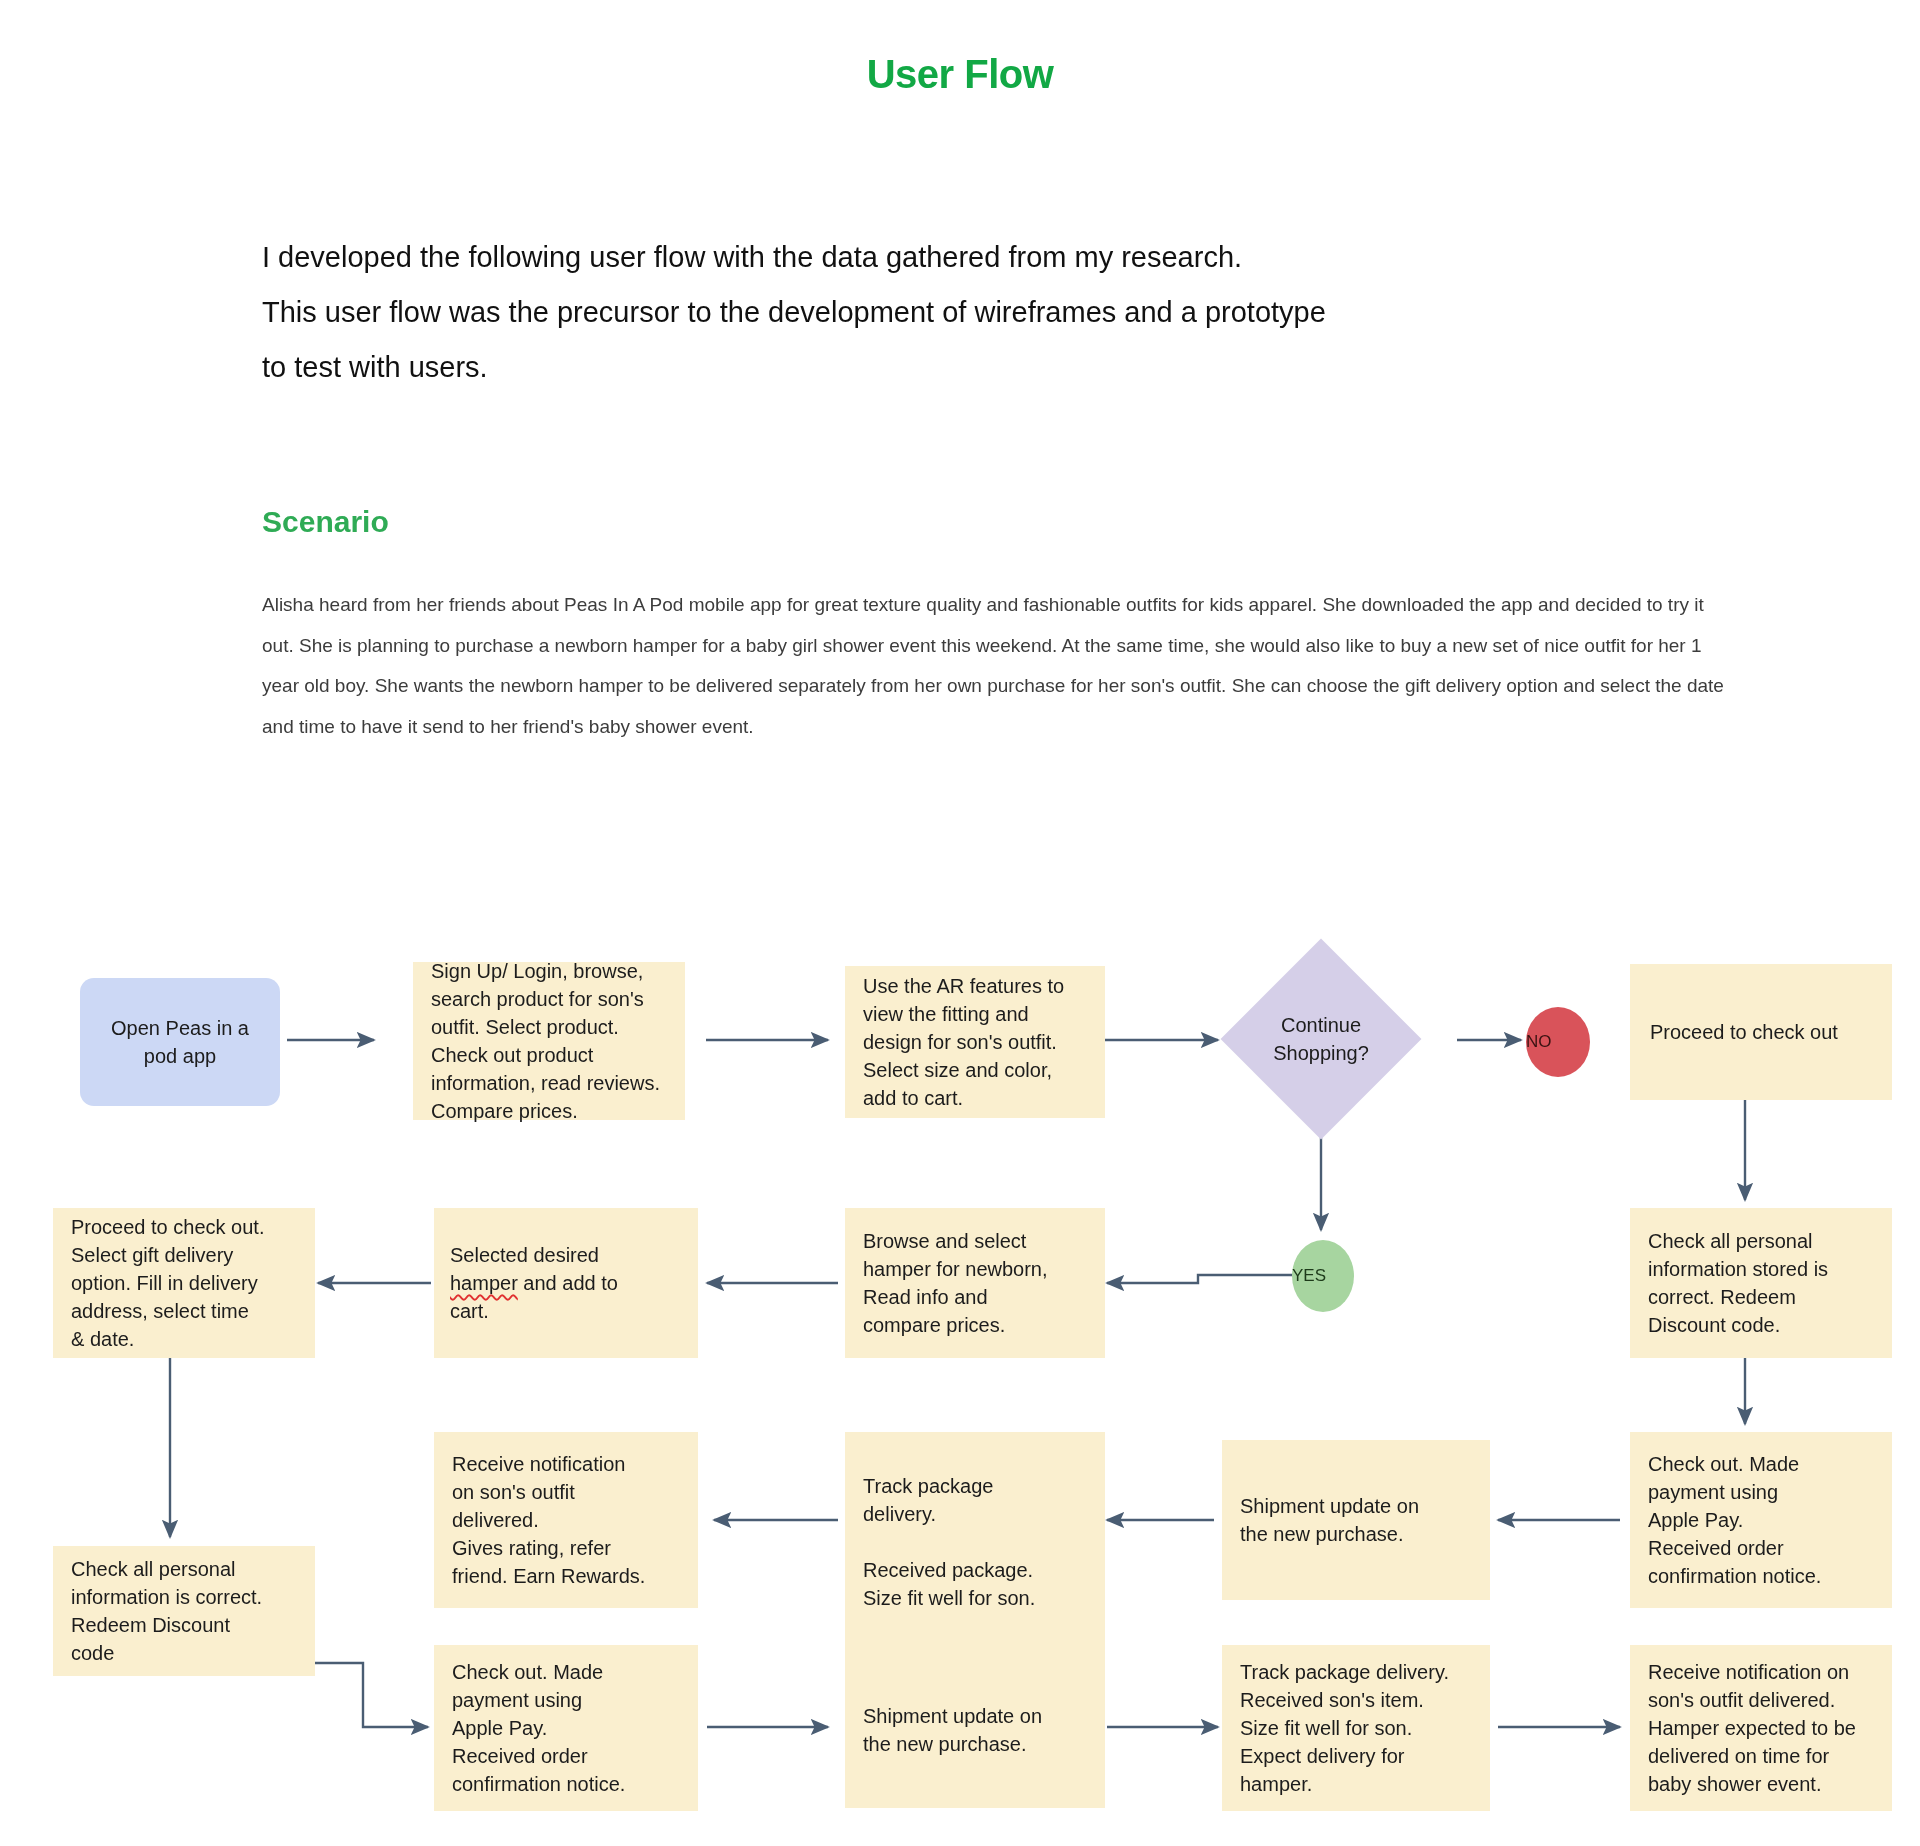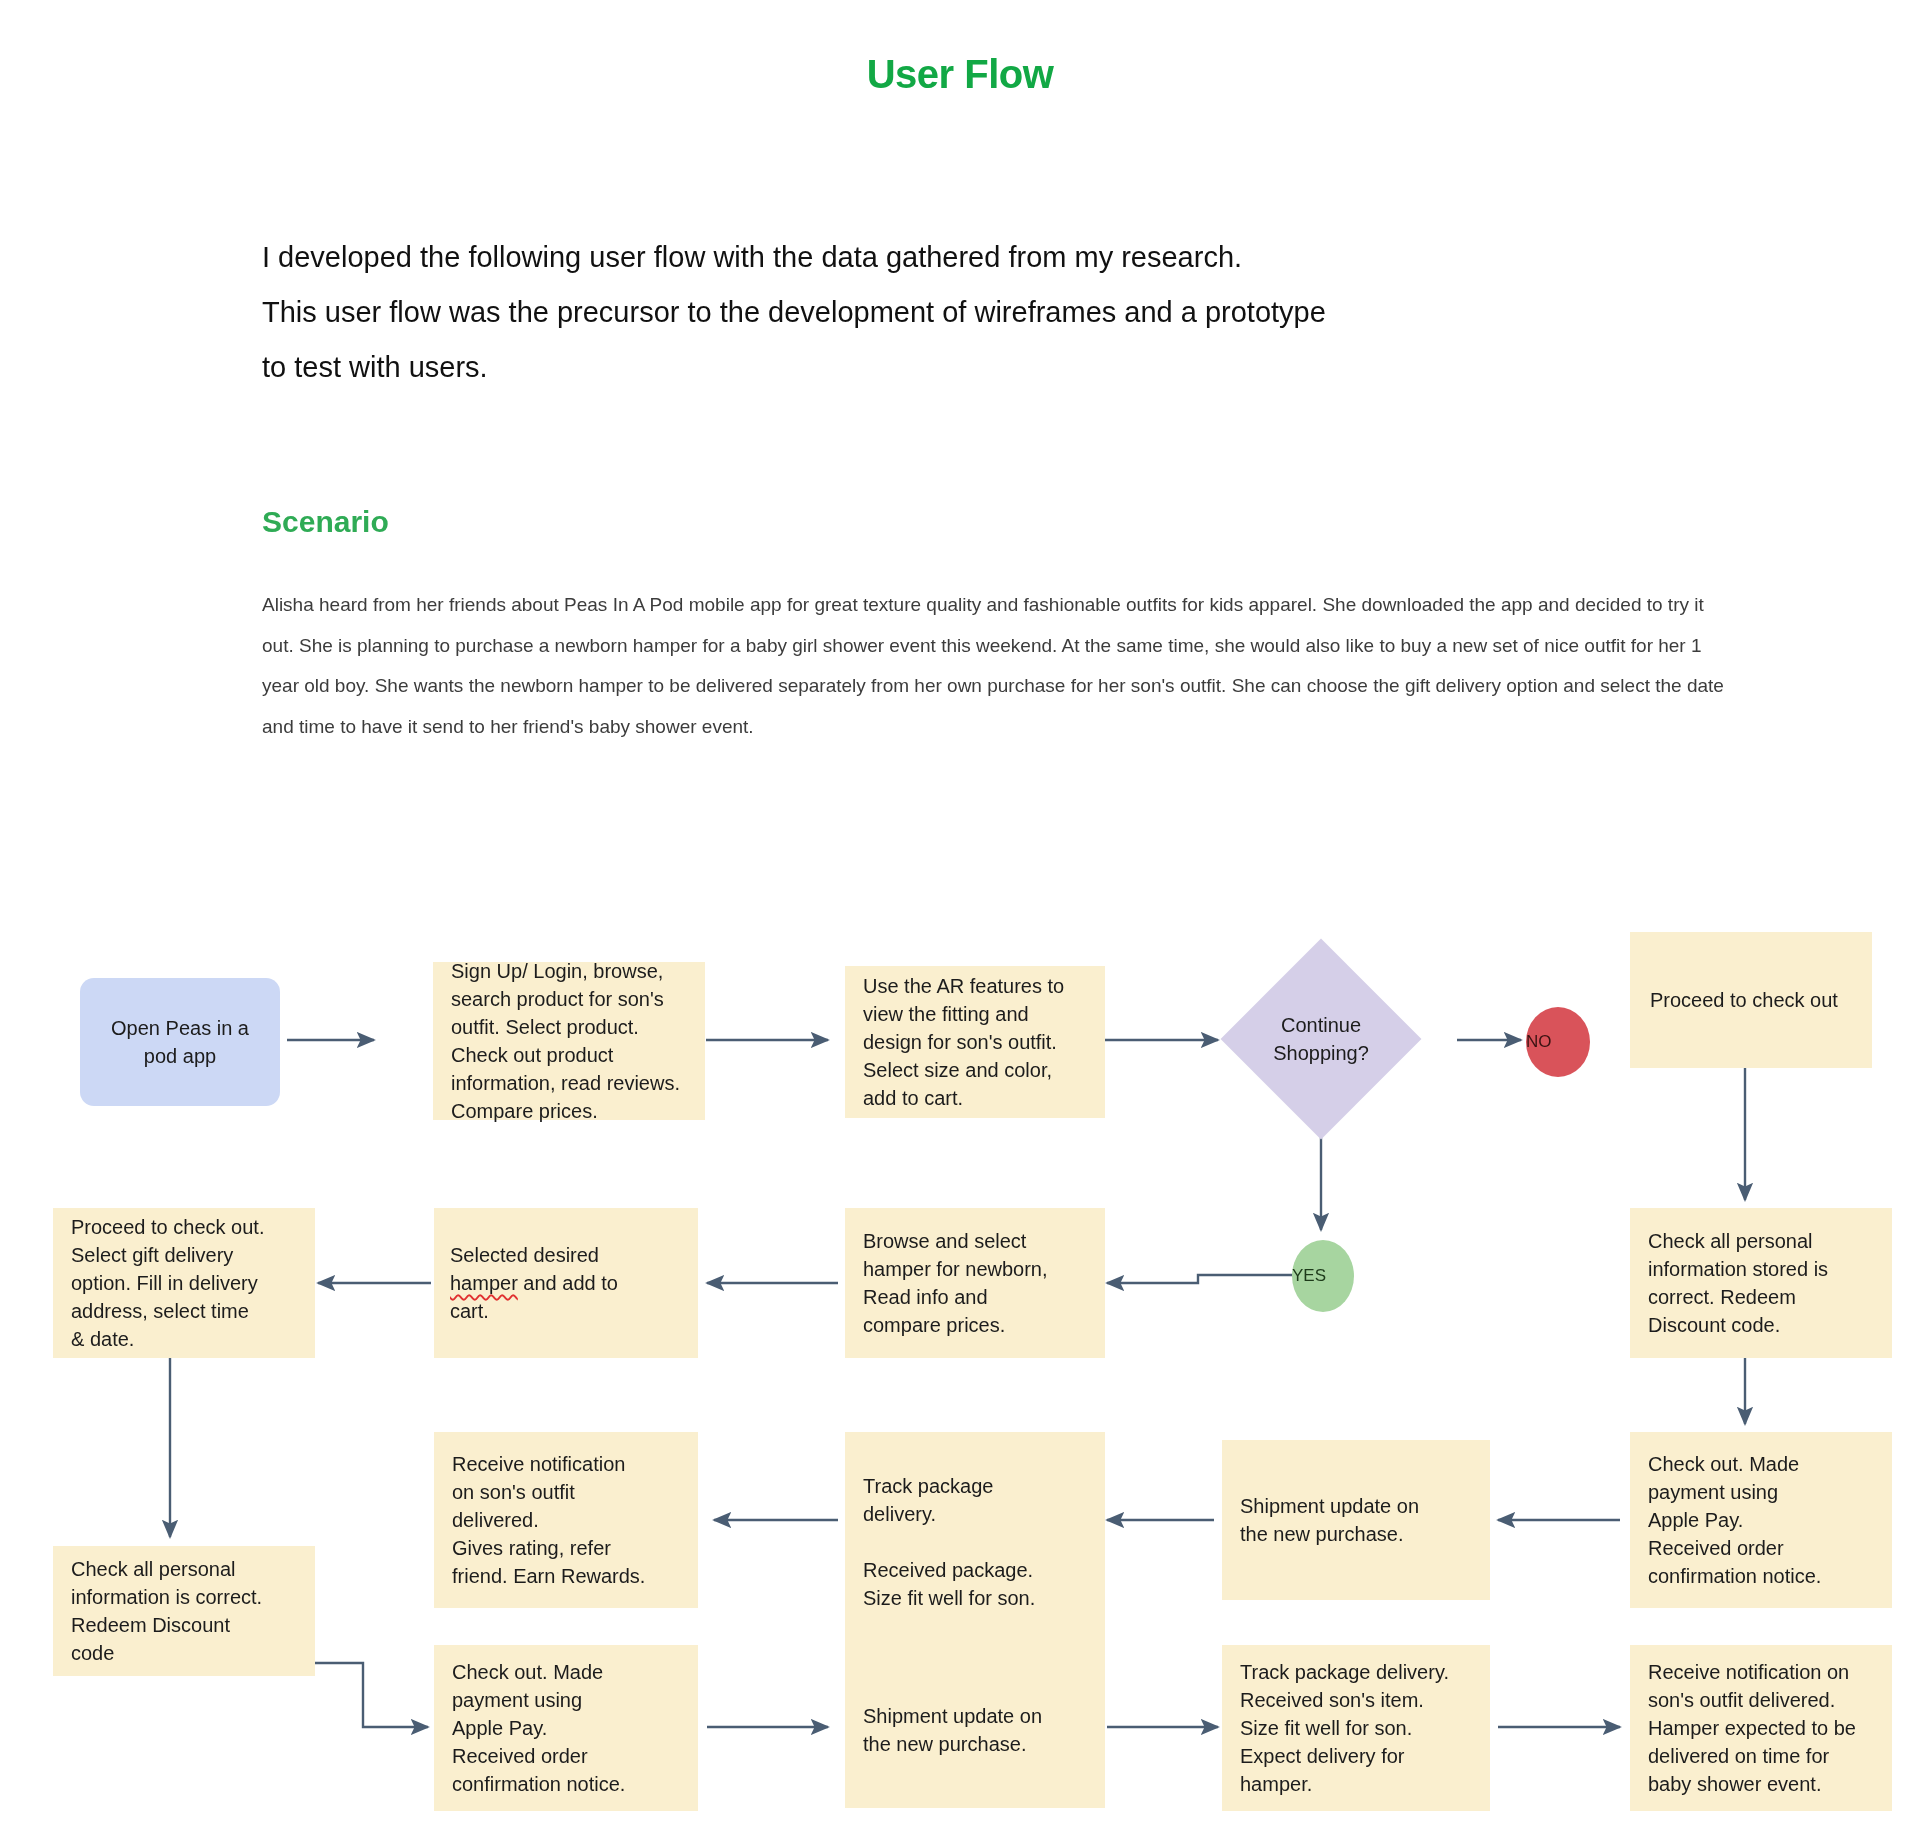--- a/index.html
+++ b/index.html
@@ -180,21 +180,21 @@
         <path d="M1107,1727 L1218,1727"></path>
         <path d="M1498,1727 L1620,1727"></path>
       </g>
     </svg>
 
     <div class="node start" style="left:80px; top:978px; width:200px; height:128px;">
       <span class="txt">Open Peas in a
 pod app</span>
     </div>
 
-    <div class="node rect" style="left:433px; top:962px; width:272px; height:158px;">
+    <div class="node rect" style="left:413px; top:962px; width:272px; height:158px;">
       <span class="txt">Sign Up/ Login, browse,
 search product for son's
 outfit. Select product.
 Check out product
 information, read reviews.
 Compare prices.</span>
     </div>
 
     <div class="node rect" style="left:845px; top:966px; width:260px; height:152px;">
       <span class="txt">Use the AR features to
@@ -207,21 +207,21 @@
     <div class="node diamond" style="left:1250px; top:968px; width:142px; height:142px;">
       <span class="shape"></span>
       <span class="txt">Continue
 Shopping?</span>
     </div>
 
     <div class="node ellipse no" style="left:1526px; top:1007px; width:64px; height:70px;">
       <span class="txt">NO</span>
     </div>
 
-    <div class="node rect" style="left:1630px; top:932px; width:242px; height:136px;padding-left:20px;">
+    <div class="node rect" style="left:1630px; top:964px; width:262px; height:136px;padding-left:20px;">
       <span class="txt">Proceed to check out</span>
     </div>
 
     <div class="node rect" style="left:53px; top:1208px; width:262px; height:150px;">
       <span class="txt">Proceed to check out.
 Select gift delivery
 option. Fill in delivery
 address, select time
 &amp; date.</span>
     </div>

